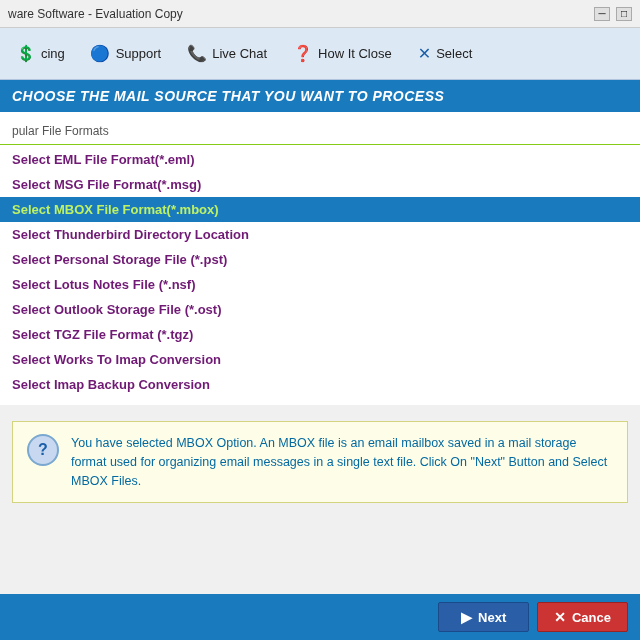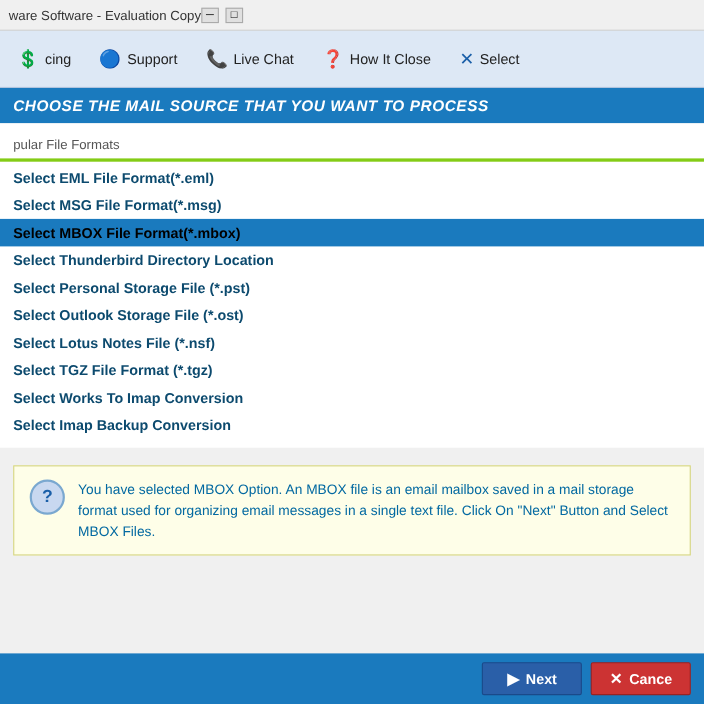--- a/index.html
+++ b/index.html
@@ -12,20 +12,21 @@
       overflow: hidden;
       position: relative;
     }
 
     
     .title-bar {
       background: #f0f0f0;
       height: 28px;
       display: flex;
       align-items: center;
+      justify-content: space-between;
       padding: 0 8px;
       border-bottom: 1px solid #ccc;
     }
     .title-bar-text {
       font-size: 12px;
       color: #333;
     }
     .title-bar-controls {
       display: flex;
       gap: 6px;
@@ -83,38 +84,38 @@
 
     
     .content-area {
       background: white;
       padding: 8px 0;
     }
     .category-label {
       padding: 4px 12px 6px 12px;
       font-size: 12px;
       color: #555;
-      border-bottom: 3px solid #84cc16;
+      border-bottom: 1px solid #84cc16;
       margin-bottom: 2px;
     }
 
     
     .file-list {
       list-style: none;
     }
     .file-list li {
       padding: 5px 12px;
       cursor: pointer;
       font-size: 13px;
       font-weight: bold;
-      color: #0c4a6e;
+      color: #701a75;
     }
     .file-list li.selected {
       background: #1a7abe;
-      color: #000000;
+      color: #bef264;
     }
 
     
     .info-box {
       margin: 16px 12px;
       background: #fefee8;
       border: 1px solid #d4d480;
       padding: 12px 14px;
       display: flex;
       gap: 12px;
@@ -230,22 +231,22 @@
 
 <div class="main-scroll">
   <div class="content-area">
     <div class="category-label">pular File Formats</div>
     <ul class="file-list" id="file-list">
     <li>Select EML File Format(*.eml)</li>
         <li>Select MSG File Format(*.msg)</li>
         <li class="selected">Select MBOX File Format(*.mbox)</li>
         <li>Select Thunderbird Directory Location</li>
         <li>Select Personal Storage File (*.pst)</li>
+        <li>Select Lotus Notes File (*.nsf)</li>
         <li>Select Outlook Storage File (*.ost)</li>
-        <li>Select Lotus Notes File (*.nsf)</li>
         <li>Select TGZ File Format (*.tgz)</li>
         <li>Select Works To Imap Conversion</li>
         <li>Select Imap Backup Conversion</li>
       </ul>
   </div>
 
   <div class="info-box">
     <div class="info-icon">?</div>
     <div class="info-text">You have selected MBOX Option. An MBOX file is an email mailbox saved in a mail storage format used for organizing email messages in a single text file. Click On "Next" Button and Select MBOX Files.</div>
   </div>

